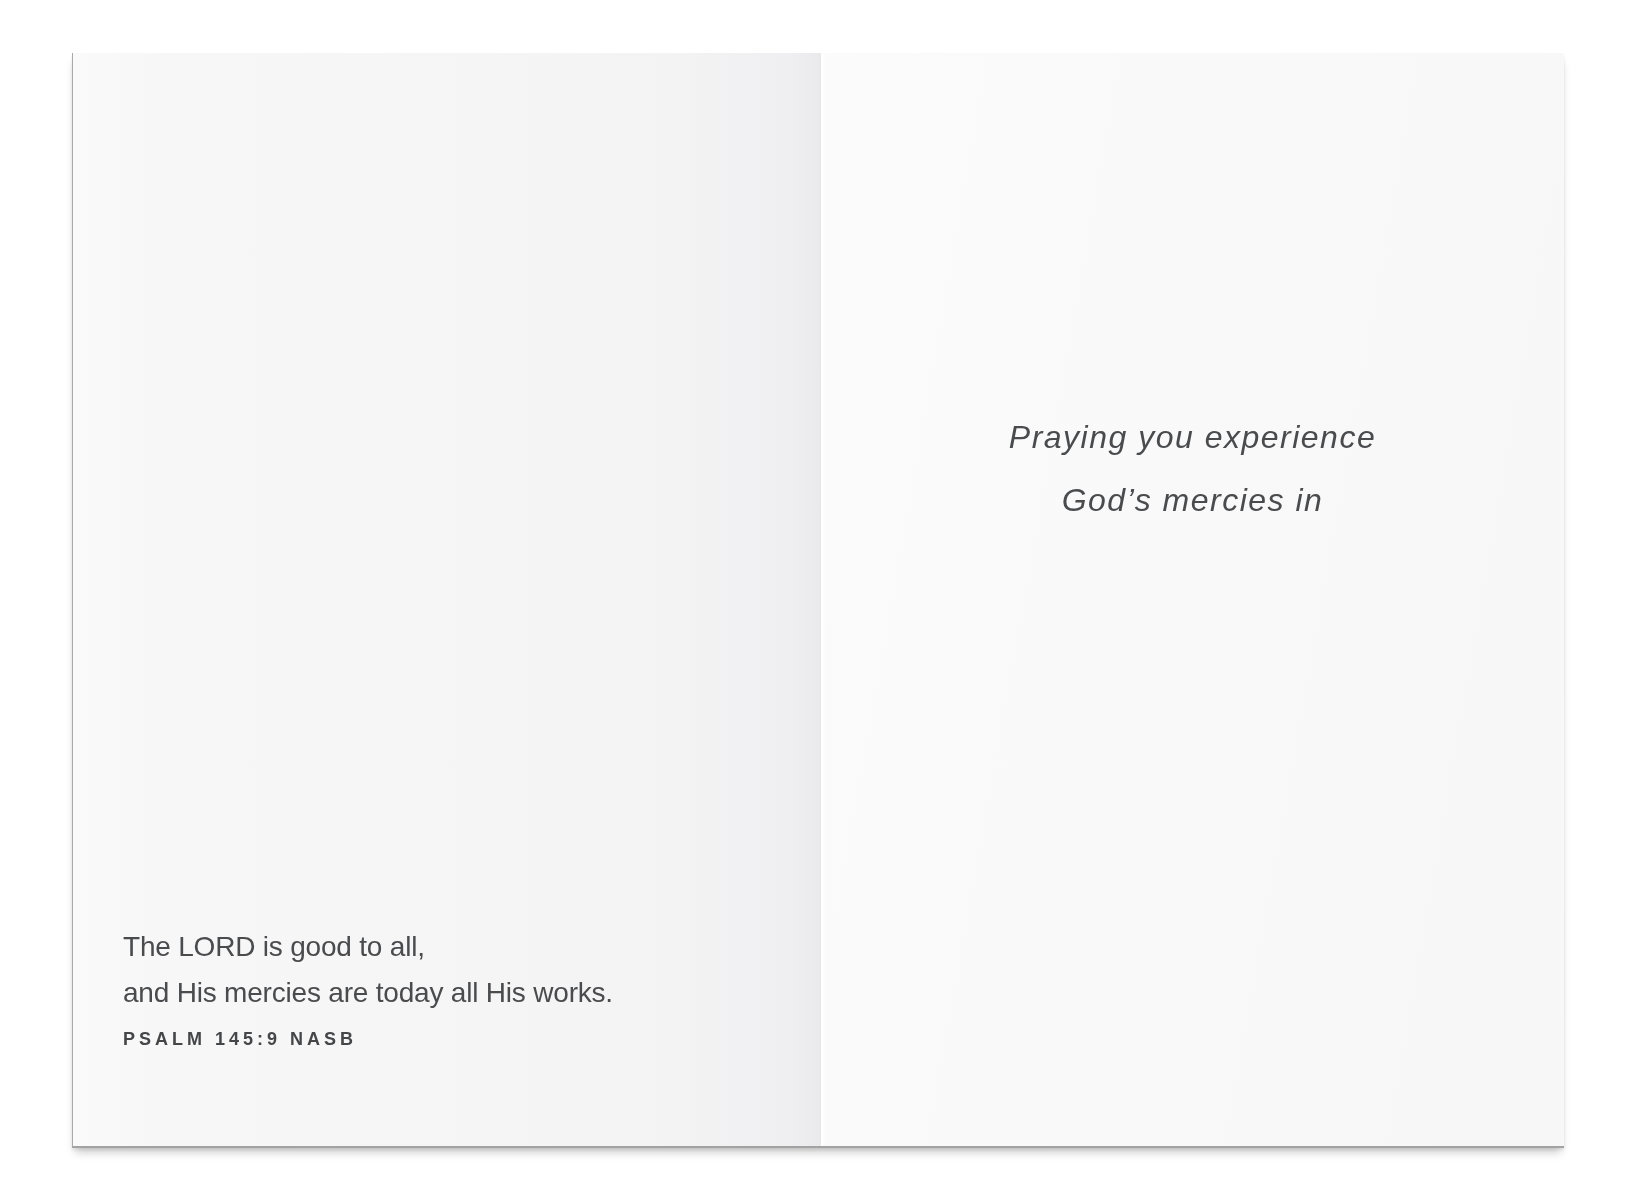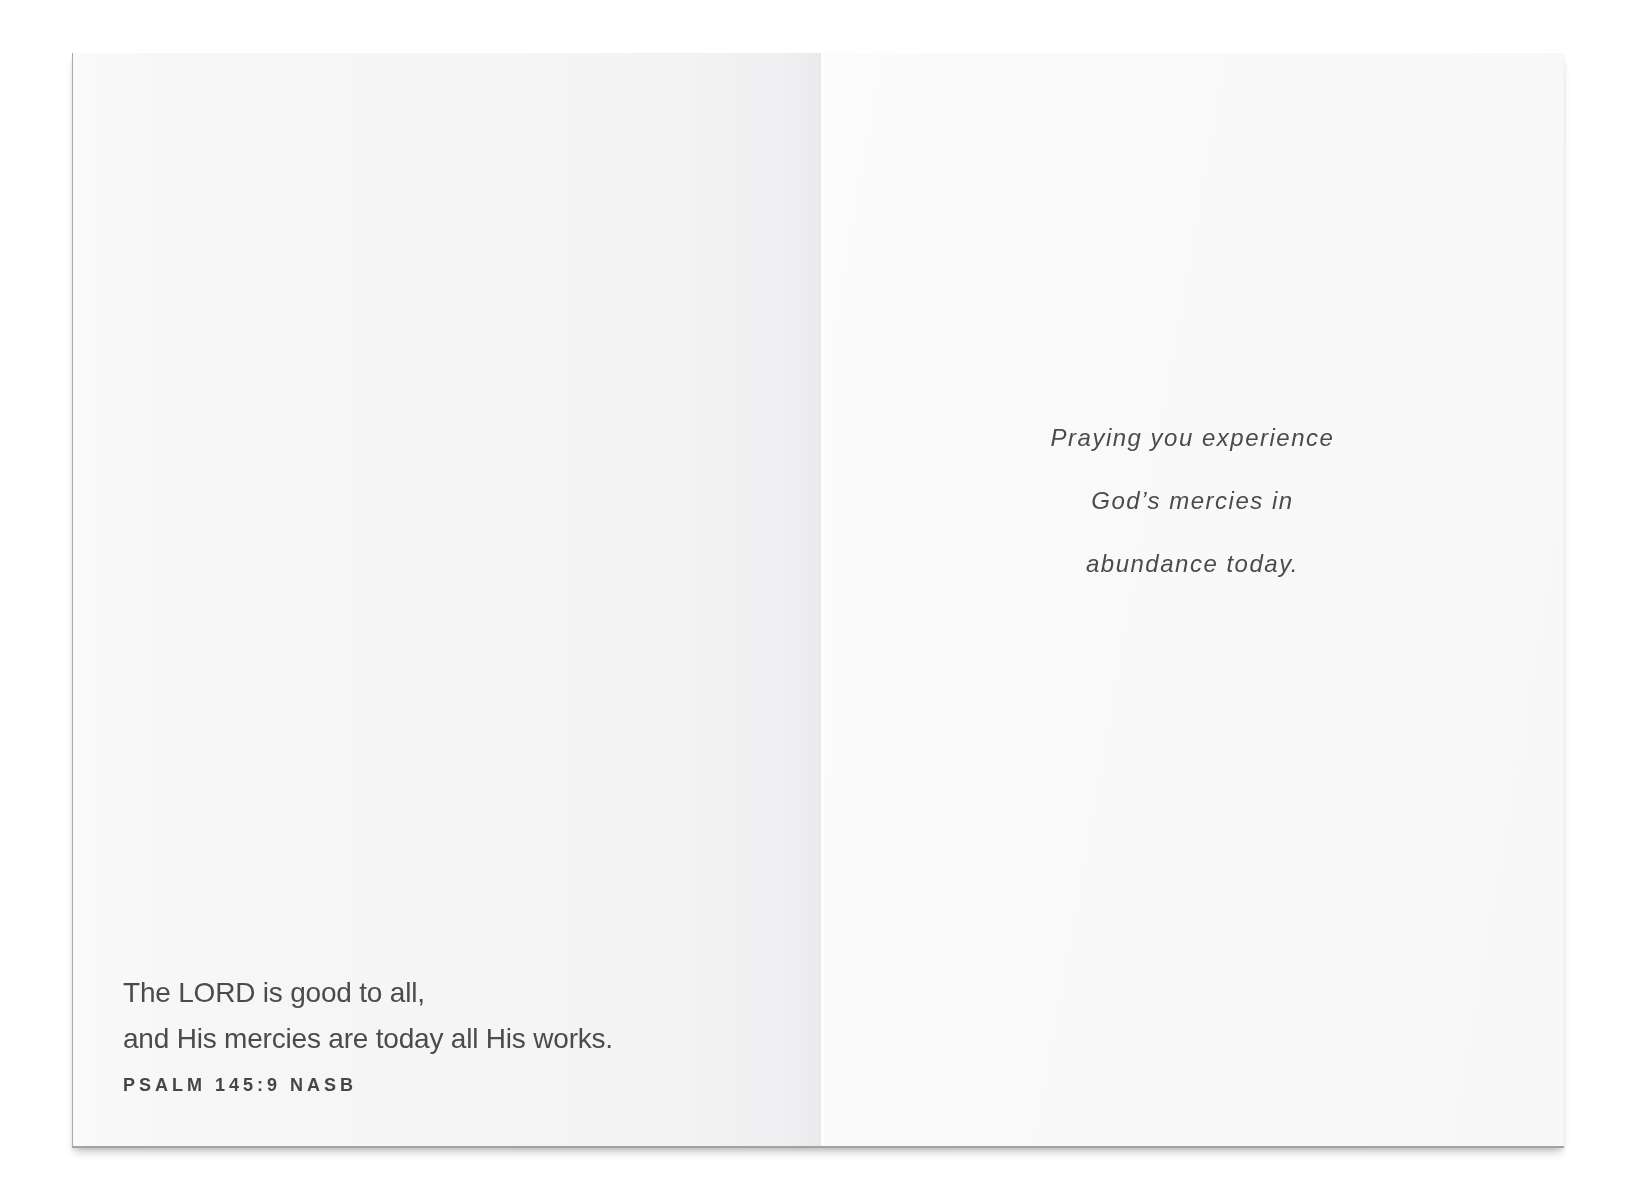--- a/index.html
+++ b/index.html
@@ -57,21 +57,21 @@
     position: absolute;
     left: 0;
     top: 0;
     width: 6px;
     height: 100%;
     background: linear-gradient(90deg, rgba(255,255,255,0.9), rgba(255,255,255,0));
   }
   .verse-block {
     position: absolute;
     left: 50px;
-    top: 917px;
+    top: 871px;
     color: #4a4b4d;
     font-size: 28px;
     line-height: 46px;
     letter-spacing: -0.2px;
     white-space: nowrap;
   }
   .verse-reference {
     font-size: 18px;
     font-weight: bold;
     letter-spacing: 4px;
@@ -79,21 +79,21 @@
     line-height: 46px;
   }
   .message-block {
     position: absolute;
     left: 0;
     top: 353px;
     width: 100%;
     text-align: center;
     color: #4a4b4d;
     font-style: italic;
-    font-size: 24px;
+    font-size: 32px;
     line-height: 63px;
     letter-spacing: 1.5px;
     white-space: nowrap;
   }
 </style>
 </head>
 <body>
 
 <div class="stage">
   <div class="card">
@@ -104,18 +104,17 @@
         <div>and His mercies are today all His works.</div>
         <div class="verse-reference">PSALM 145:9 NASB</div>
       </div>
     </div>
 
     <div class="page-right">
       <div class="fold-highlight"></div>
       <div class="message-block">
         <div>Praying you experience</div>
         <div>God’s mercies in</div>
-        <div>abundance today.</div>
       </div>
     </div>
 
   </div>
 </div>
 
 </body></html>

